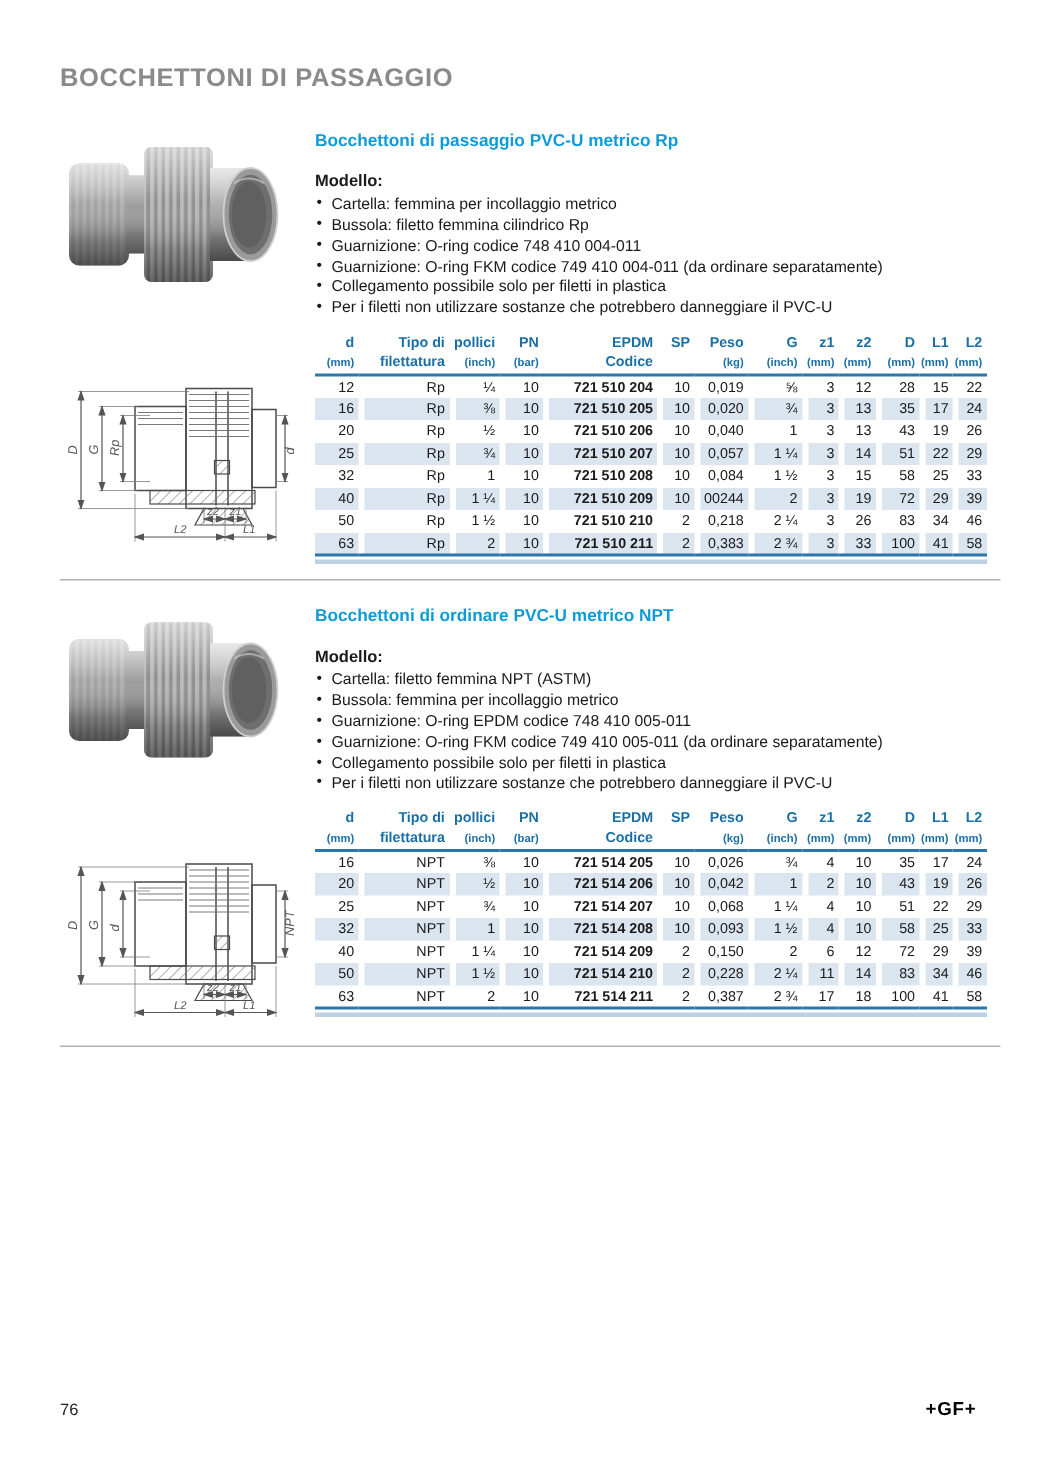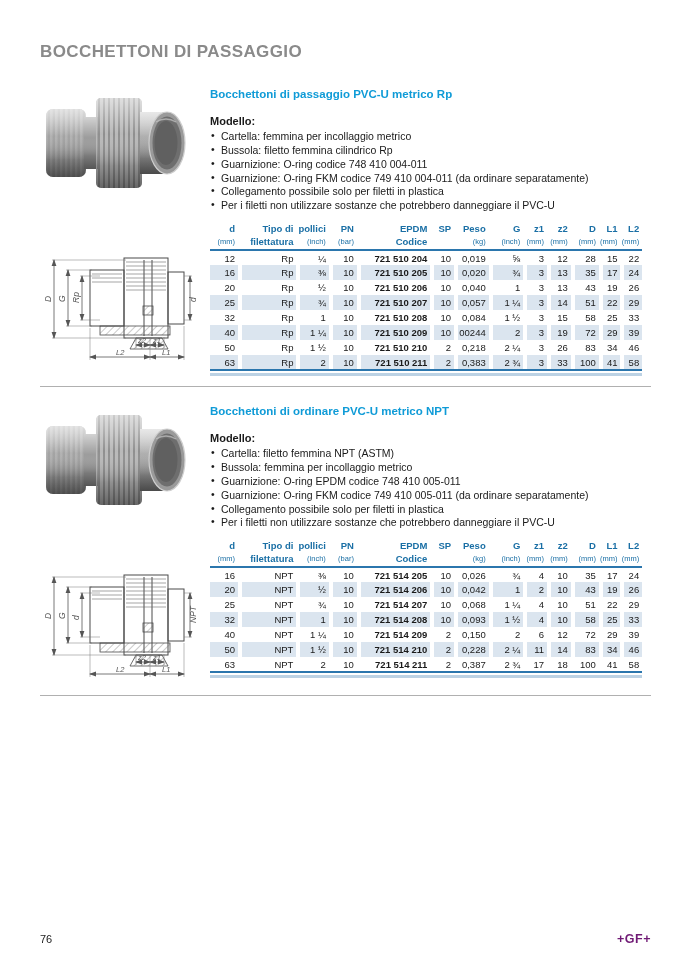--- a/index.html
+++ b/index.html
@@ -1,52 +1,52 @@
 <!DOCTYPE html>
 <html><head>
 <meta charset="utf-8">
 <style>
   * { margin:0; padding:0; box-sizing:border-box; }
   html,body { background:#fff; }
   body { font-family:"Liberation Sans","DejaVu Sans",sans-serif; color:#1a1a1a; }
   .page { position:relative; width:691px; height:972px; margin:0 auto; background:#fff;
-          padding:42px 40px 0 40px; overflow:hidden; }
+          padding:42px 24px 0 40px; overflow:hidden; }
   .page-title { font-size:17px; font-weight:bold; letter-spacing:.4px; color:#8a8a8a; margin-bottom:20px; }
 
   .section { display:flex; gap:10px; align-items:flex-start; }
   .left-col { width:160px; flex:none; }
   .photo-box { width:152px; height:122px; margin-bottom:8px; }
   .drawing-box { width:158px; height:148px; }
   .right-col { flex:1; padding-top:6px; min-width:0; }
 
   .sec-title { font-size:11.5px; font-weight:bold; color:#0f9bd7; margin-bottom:15px; }
   .model-label { font-size:11px; font-weight:bold; margin-bottom:3px; }
   ul.bullets { list-style:none; margin-bottom:9px; }
   ul.bullets li { font-size:10.5px; line-height:1.32; padding-left:11px; position:relative; }
   ul.bullets li::before { content:"\2022"; position:absolute; left:1px; top:-1px; font-size:10.5px; }
 
   .tbl-wrap { border-bottom:3px solid #bcd2e4; padding-bottom:2px; margin-top:2px; width:98%; }
   table.spec { width:100%; border-collapse:collapse; table-layout:fixed; }
   table.spec th, table.spec td { text-align:right; white-space:nowrap; padding:1px 3px 1px 0; overflow:hidden; }
   th.h-top  { color:#1a6fa5; font-weight:bold; font-size:9.5px; padding-top:2px; }
   th.h-sub  { color:#1a6fa5; font-weight:bold; font-size:9.5px; }
-  th.h-unit { color:#1a6fa5; font-weight:normal; font-size:7.5px; }
+  th.h-unit { color:#1a6fa5; font-weight:bold; font-size:7.5px; }
   table.spec thead tr:last-child th { border-bottom:2px solid #2b76ad; padding-bottom:2px; }
   table.spec tbody td { font-size:9.5px; height:15px; }
   table.spec tbody td.code { font-weight:bold; }
   table.spec tbody tr.shaded td { background:#dbe5ef; box-shadow:inset 4px 0 0 #fff; }
   table.spec tbody tr.shaded td:first-child { box-shadow:none; }
   table.spec tbody tr:last-child td { border-bottom:2px solid #2b76ad;margin-left:30px; }
 
   hr.divider { border:none; border-top:1px solid #b0b0b0; margin:10px 0 12px 0; }
 
   footer { position:absolute; left:40px; right:40px; bottom:26px;
            display:flex; justify-content:space-between; align-items:baseline; }
   .page-num { font-size:11px; color:#222; }
-  .logo { font-size:12.5px; font-weight:bold; color:#701a75; letter-spacing:.5px; }
+  .logo { font-size:12.5px; font-weight:bold; color:#000000; letter-spacing:.5px; }
 
   svg text.dim { font-family:"Liberation Sans","DejaVu Sans",sans-serif; font-size:8.5px; font-style:italic; fill:#555; }
   svg text.dim-sm { font-family:"Liberation Sans","DejaVu Sans",sans-serif; font-size:7.5px; font-style:italic; fill:#555; }
 </style>
 </head>
 <body>
 
 <svg width="0" height="0" style="position:absolute" aria-hidden="true">
   <defs>
     <marker id="arr" markerWidth="7" markerHeight="6" refX="6" refY="3" orient="auto-start-reverse" markerUnits="userSpaceOnUse">

